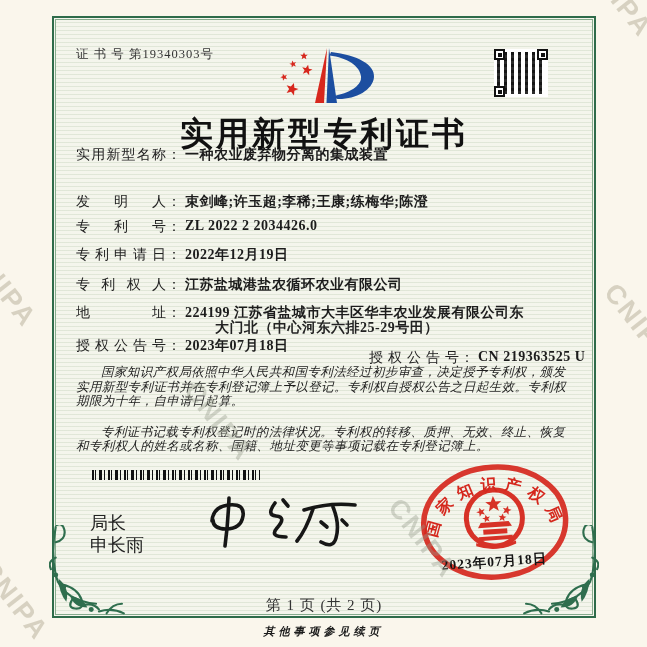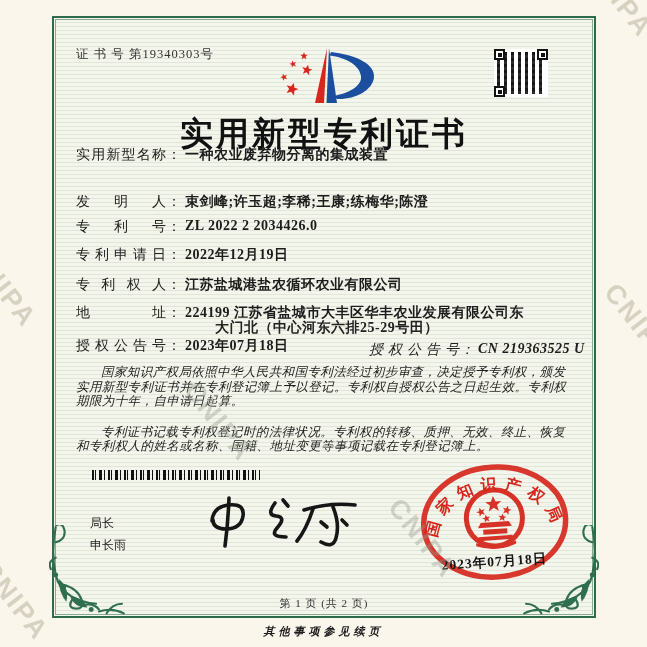--- a/index.html
+++ b/index.html
@@ -50,38 +50,38 @@
   .title{
     position:absolute;left:0;top:94px;width:100%;text-align:center;
     font-size:33px;font-weight:bold;letter-spacing:3px;color:#111;border-radius:16px;
   }
   
   .row{position:absolute;left:22px;font-size:14px;white-space:nowrap;}
   .flabel{display:inline-block;width:90px;text-align:justify;text-align-last:justify;color:#222;vertical-align:top;}
   .colon{display:inline-block;margin:0 4px 0 1px;vertical-align:top;}
   .fvalue{font-weight:bold;color:#1c1c1c;letter-spacing:.5px;vertical-align:top;}
   .addr2{position:absolute;left:139px;top:15px;font-weight:bold;letter-spacing:.5px;}
-  .row2{position:absolute;left:293px;top:4px;font-style:italic;}
+  .row2{position:absolute;left:293px;top:12px;}
   
   .paras{position:absolute;left:22px;top:347px;width:498px;font-size:12.5px;font-style:italic;line-height:14.6px;color:#1e1e1e;}
   .paras p{margin:0 0 16px 0;text-indent:2em;letter-spacing:.4px;}
   
   .barcode{
     position:absolute;left:38px;top:452px;width:168px;height:10px;
     background:repeating-linear-gradient(90deg,
       #111 0 2px, transparent 2px 3px,
       #111 3px 4px, transparent 4px 7px,
       #111 7px 10px, transparent 10px 12px,
       #111 12px 13px, transparent 13px 16px);
   }
-  .signer{position:absolute;left:36px;top:494px;font-size:12px;line-height:22px;color:#222;}
+  .signer{position:absolute;left:36px;top:494px;font-size:18px;line-height:22px;color:#222;}
   .signature{position:absolute;left:138px;top:472px;}
   .seal{position:absolute;left:362px;top:446px;transform:rotate(-4deg);}
   .seal text{font-family:"Liberation Serif","DejaVu Serif",serif;}
-  .pagefoot{position:absolute;left:0;top:578px;width:100%;text-align:center;font-size:11px;letter-spacing:1px;color:#333;}
+  .pagefoot{position:absolute;left:0;top:578px;width:100%;text-align:center;font-size:15px;letter-spacing:1px;color:#333;}
   .contnote{
     position:absolute;left:0;top:624px;width:647px;text-align:center;
     font-size:11px;font-weight:bold;font-style:italic;letter-spacing:4px;color:#1d1d1d;z-index:3;
   }
 </style>
 </head>
 <body>
 
 <span class="wm" style="left:352px;top:82px;">CNIPA</span>
 <span class="wm" style="left:512px;top:152px;">CNIPA</span>

